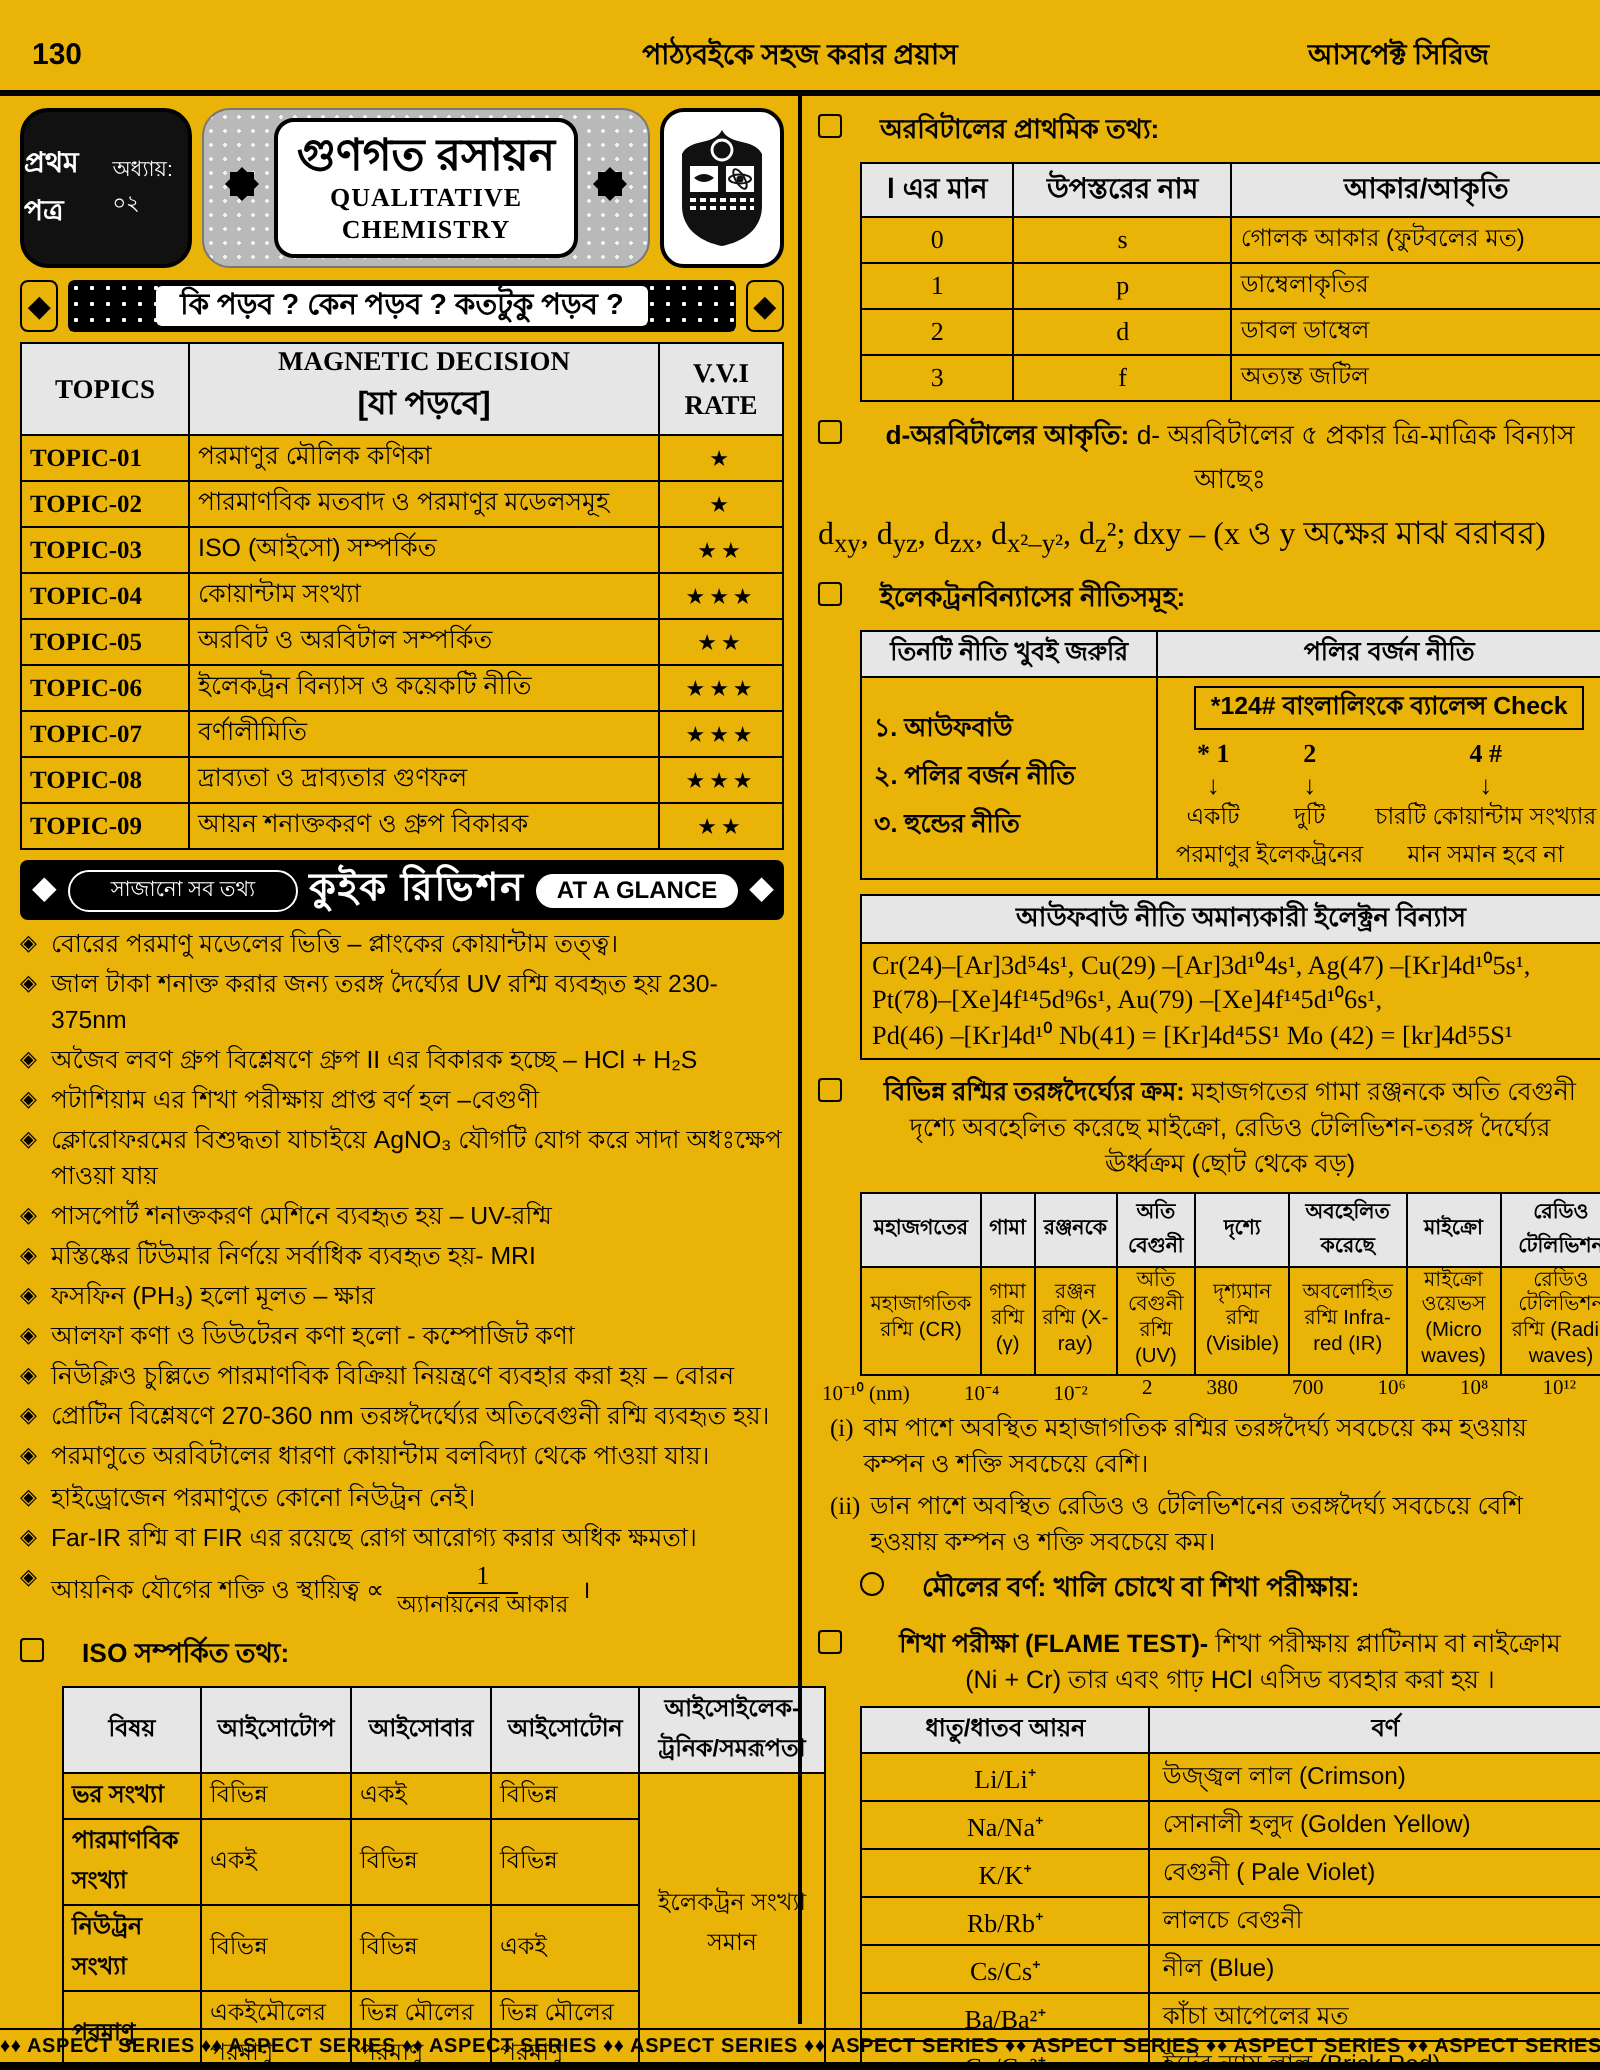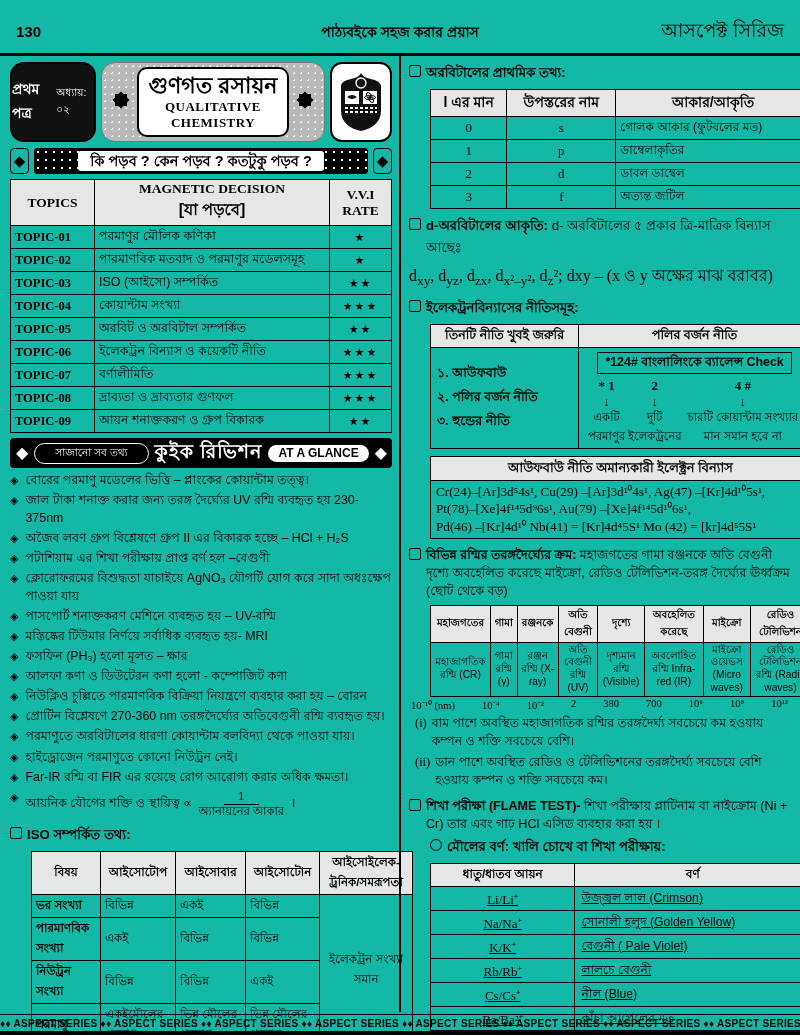--- a/index.html
+++ b/index.html
@@ -1,26 +1,26 @@
 <!DOCTYPE html>
 <html><head>
 <meta charset="utf-8">
 <style>
   * { box-sizing: border-box; }
   body { margin: 0; background: #888; }
   .page {
-    width: 800px; height: 1035px; margin: 0 auto; background: #14b8a6; color: #000;
+    width: 800px; height: 1035px; margin: 0 auto; background: #eab308; color: #000;
     font-family: "Liberation Sans", "DejaVu Sans", sans-serif;
     display: flex; flex-direction: column; overflow: hidden; position: relative;
   }
   
   .top-header { display: flex; align-items: baseline; padding: 16px 16px 5px; border-bottom: 3px solid #000; }
   .page-num { font-weight: bold; font-size: 15px; width: 130px; }
   .hdr-center { flex: 1; text-align: center; font-weight: bold; font-size: 14px; }
-  .hdr-right { width: 130px; text-align: right; font-weight: normal; font-size: 19px; }
+  .hdr-right { width: 130px; text-align: left; font-weight: bold; font-size: 14px; }
 
   .columns { flex: 1; display: flex; min-height: 0; }
   .col-left { width: 399px; padding: 6px 7px 0 10px; }
   .col-right { flex: 1; border-left: 2px solid #000; padding: 5px 10px 0 8px; min-width: 0; }
 
   
   .chapter-head { display: flex; align-items: stretch; gap: 5px; height: 80px; }
   .paper-badge { width: 86px; background: #111; color: #fff; border-radius: 14px; border: 2px solid #000;
     display: flex; flex-direction: row; align-items: center; justify-content: center; gap: 3px; }
   .paper-badge .l1 { font-weight: bold; font-size: 14px; }
@@ -60,21 +60,21 @@
   .qr-title { flex: 1; text-align: center; font-weight: bold; font-size: 19px; letter-spacing: 1px; white-space: nowrap; }
   .qr-pill-solid { background: #fff; color: #000; border-radius: 12px; padding: 1.5px 10px; font-weight: bold; font-size: 12px; white-space: nowrap; }
 
   .qr-list { margin: 2px 0 0; }
   .qr-item { display: flex; gap: 7px; font-size: 12.4px; line-height: 1.42; margin: 2.5px 0; }
   .qr-bullet { font-size: 11px; line-height: 1.6; }
   .frac-line { display: inline-flex; flex-direction: column; align-items: center; vertical-align: middle; font-size: 11.5px; line-height: 1.15; margin: 0 3px; }
   .frac-line .num { border-bottom: 1.2px solid #000; padding: 0 14px; font-family: "Liberation Serif", serif; font-size: 13px; }
 
   
-  .sec-title { display: flex; align-items: flex-start; gap: 5px; font-weight: bold; font-size: 13.2px; margin: 7px 0 4px; }
+  .sec-title { display: flex; align-items: flex-start; gap: 19px; font-weight: bold; font-size: 13.2px; margin: 7px 0 4px; text-align: center; }
   .sq-icon { width: 12px; height: 12px; border: 1.8px solid #000; border-radius: 2px; margin-top: 2px; flex: 0 0 auto; }
   .circle-icon { width: 12px; height: 12px; border: 1.9px solid #000; border-radius: 50%; margin-top: 2px; flex: 0 0 auto; }
   .indent { margin-left: 21px; }
 
   
   .iso-table td, .iso-table th { font-size: 11.8px; }
   .iso-table td:first-child { font-weight: bold; }
   .iso-table .merged { text-align: center; font-weight: normal; }
   .iso-table tr.trick td { font-weight: bold; }
 
@@ -107,21 +107,21 @@
   
   .wave-table th { font-size: 10.2px; padding: 1px 2px; }
   .wave-table td { font-size: 10.2px; text-align: center; padding: 1px 2px; line-height: 1.25; }
   .wave-scale { display: flex; justify-content: space-between; font-family: "Liberation Serif", serif; font-size: 10.5px; padding: 1px 2px 0; }
 
   .note-item { display: flex; gap: 5px; font-size: 12.4px; line-height: 1.45; margin: 3px 0 3px 6px; }
   .note-label { font-family: "Liberation Serif", serif; flex: 0 0 auto; }
 
   
   .flame-table td.ion { width: 38%; text-align: center; font-family: "Liberation Serif", serif; font-size: 13px; }
-  .flame-table td { font-size: 12.2px; padding: 1.5px 6px; text-decoration: underline; }
+  .flame-table td { font-size: 12.2px; padding: 1.5px 6px; }
 
   
   .page-footer { border-top: 1.6px solid #000; border-bottom: 4px solid #000; margin-top: 2px;
     text-align: center; font-size: 10px; font-weight: bold; white-space: nowrap; overflow: hidden; padding: 2.5px 0; letter-spacing: .3px; }
 </style>
 </head>
 <body>
 
 <div class="page">
 
@@ -552,31 +552,31 @@
         </div>
       <div class="note-item">
         <span class="note-label">(i)</span>
         <span>বাম পাশে অবস্থিত মহাজাগতিক রশ্মির তরঙ্গদৈর্ঘ্য সবচেয়ে কম হওয়ায় কম্পন ও শক্তি সবচেয়ে বেশি।</span>
       </div>
       <div class="note-item">
         <span class="note-label">(ii)</span>
         <span>ডান পাশে অবস্থিত রেডিও ও টেলিভিশনের তরঙ্গদৈর্ঘ্য সবচেয়ে বেশি হওয়ায় কম্পন ও শক্তি সবচেয়ে কম।</span>
       </div>
 
+      <div class="sec-title indent" style="margin-top:3px">
+        <span class="circle-icon"></span>
+        <span>মৌলের বর্ণ: খালি চোখে বা শিখা পরীক্ষায়:</span>
+      </div>
       <div class="sec-title">
         <span class="sq-icon"></span>
         <span style="font-weight:normal;font-size:12.6px;line-height:1.45">
           <span class="lead-bold">শিখা পরীক্ষা (FLAME TEST)-</span>
           <span>শিখা পরীক্ষায় প্লাটিনাম বা নাইক্রোম (Ni + Cr) তার এবং গাঢ় HCl এসিড ব্যবহার করা হয় ।</span>
         </span>
       </div>
-      <div class="sec-title indent" style="margin-top:3px">
-        <span class="circle-icon"></span>
-        <span>মৌলের বর্ণ: খালি চোখে বা শিখা পরীক্ষায়:</span>
-      </div>
       <table class="flame-table indent">
         <thead>
           <tr>
             <th>ধাতু/ধাতব আয়ন</th>
             <th>বর্ণ</th>
           </tr>
         </thead>
         <tbody>
 
             <tr>

